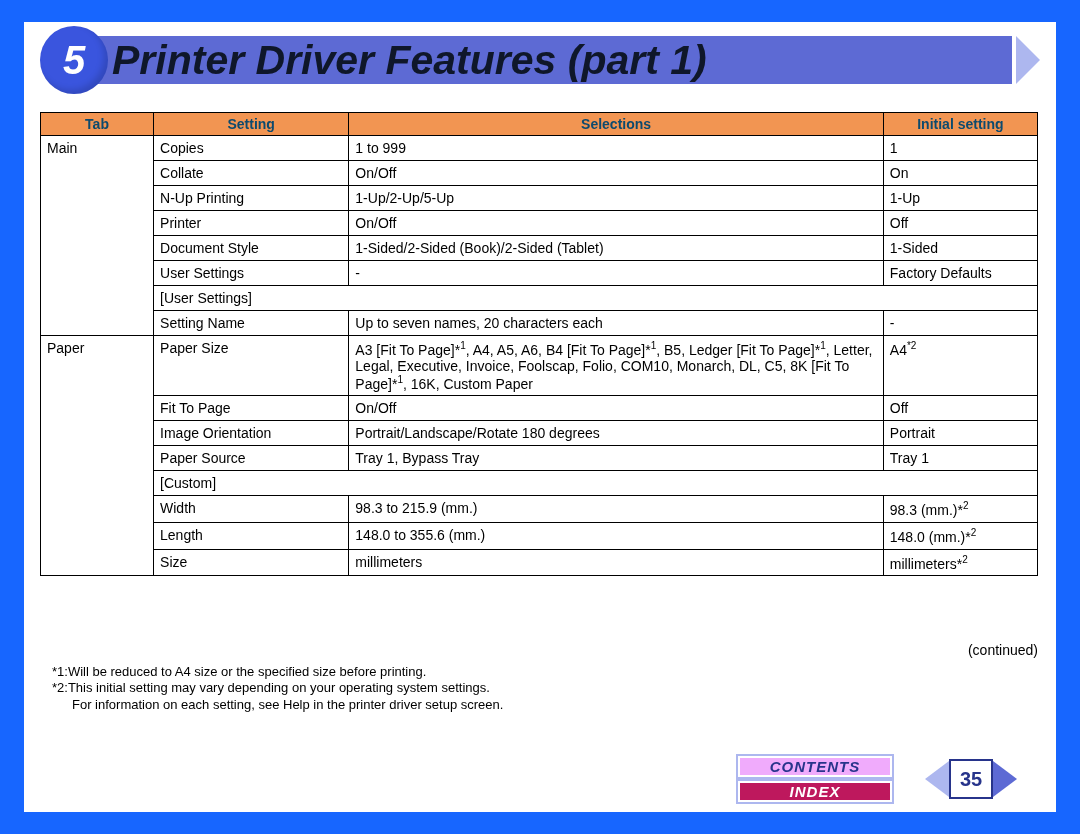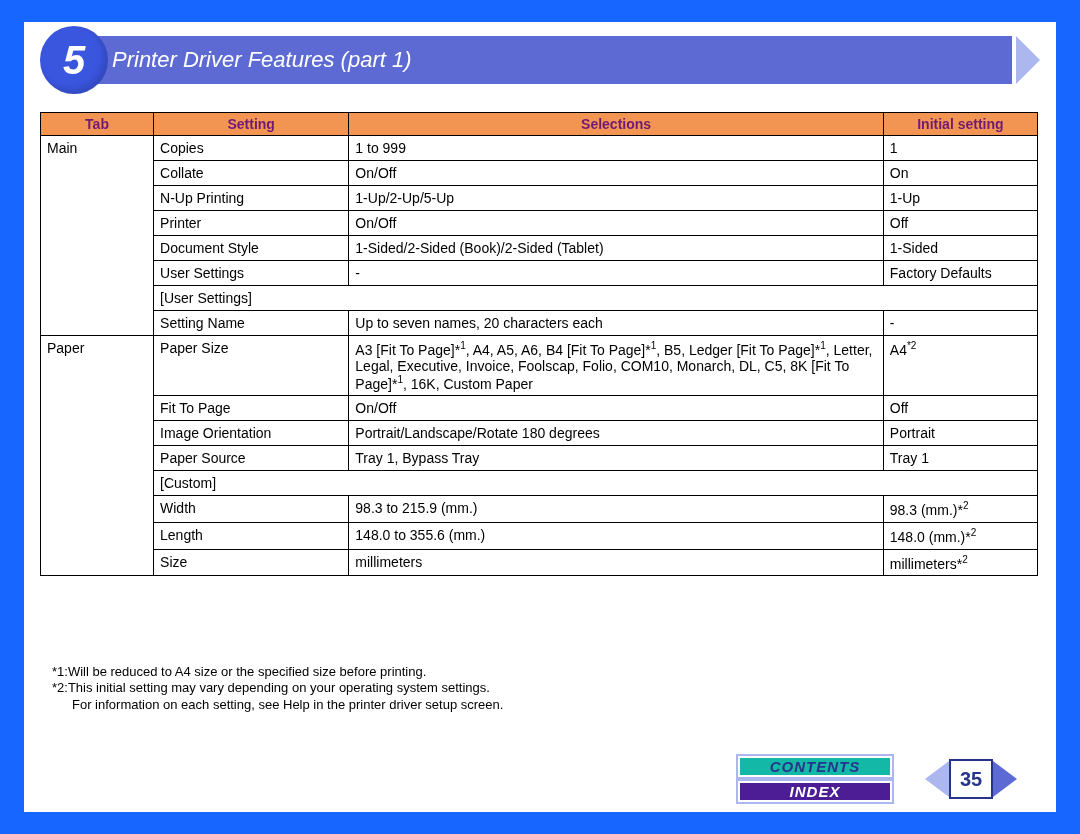--- a/index.html
+++ b/index.html
@@ -34,23 +34,23 @@
     left: 54px;
     top: 0;
     right: 28px;
     height: 48px;
     background: #5d6ad4;
     display: flex;
     align-items: center;
     padding-left: 18px;
   }
   .banner-title {
-    color: #ffffff;
-    font-size: 22px;
-    font-weight: normal;
+    color: #0f172a;
+    font-size: 41px;
+    font-weight: bold;
     font-style: italic;
   }
   .banner-circle {
     position: absolute;
     left: 0;
     top: -10px;
     width: 68px;
     height: 68px;
     border-radius: 34px;
     background: #3a55de;
@@ -84,21 +84,21 @@
   }
   .tbl th, .tbl td {
     border: 1px solid #000;
     padding: 4px 6px;
     text-align: left;
     vertical-align: top;
     background: #fff;
   }
   .tbl th {
     background: #f29552;
-    color: #701a75;
+    color: #0c4a6e;
     font-weight: bold;
     text-align: center;
     padding: 3px 6px;
   }
   .col-tab { width: 110px; }
   .col-set { width: 190px; }
   .col-sel { width: 520px; }
   .col-init { width: 150px; }
   .bold { font-weight: normal; }
   .mid { vertical-align: middle; }
@@ -142,22 +142,22 @@
     border: 2px solid #fff;
     margin: 2px;
     display: flex;
     align-items: center;
     justify-content: center;
     font-weight: bold;
     font-size: 15px;
     cursor: pointer;
     letter-spacing: 1px;
   }
-  .contents-btn { background: #14b8a6; color: #27348b; font-style: italic; }
-  .index-btn { background: #4c1d95; color: #fff; font-style: italic; }
+  .contents-btn { background: #f0abfc; color: #27348b; font-style: italic; }
+  .index-btn { background: #be185d; color: #fff; font-style: italic; }
 
   .pager {
     position: absolute;
     right: 10px;
     bottom: 8px;
     width: 150px;
     height: 50px;
     display: flex;
     align-items: center;
     justify-content: center;
@@ -288,20 +288,21 @@
         <td>148.0 (mm.)*<span class="sup">2</span></td>
       </tr>
       <tr>
         <td>Size</td>
         <td>millimeters</td>
         <td>millimeters*<span class="sup">2</span></td>
       </tr>
     </tbody>
   </table>
 
+  <div class="continued">(continued)</div>
 
   <div class="footnotes">
     <div>*1:Will be reduced to A4 size or the specified size before printing.</div>
     <div>*2:This initial setting may vary depending on your operating system settings.</div>
     <div style="padding-left:20px">For information on each setting, see Help in the printer driver setup screen.</div>
   </div>
 
   <div class="footer">
     <div class="nav-box">
       <div class="nav-btn contents-btn">CONTENTS</div>

